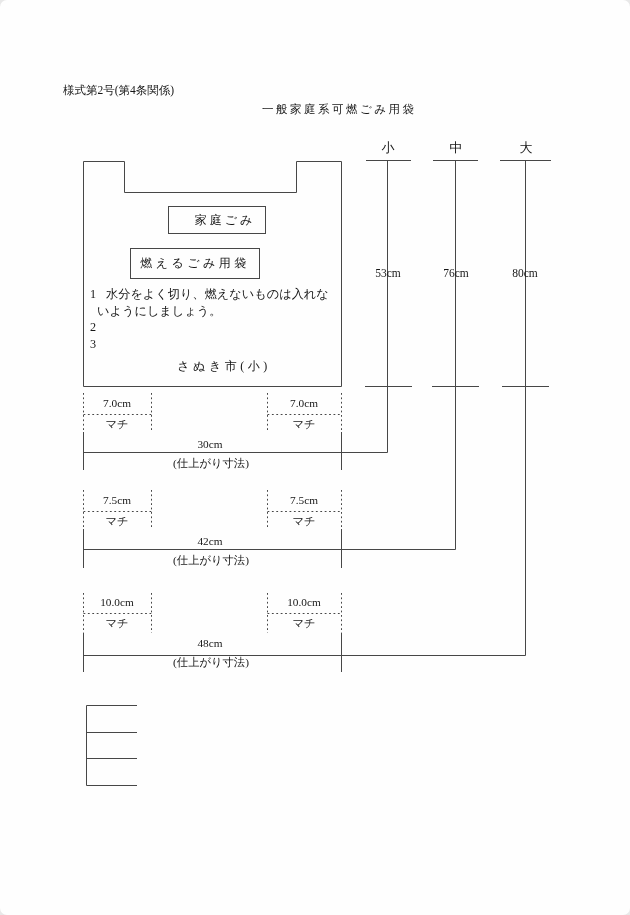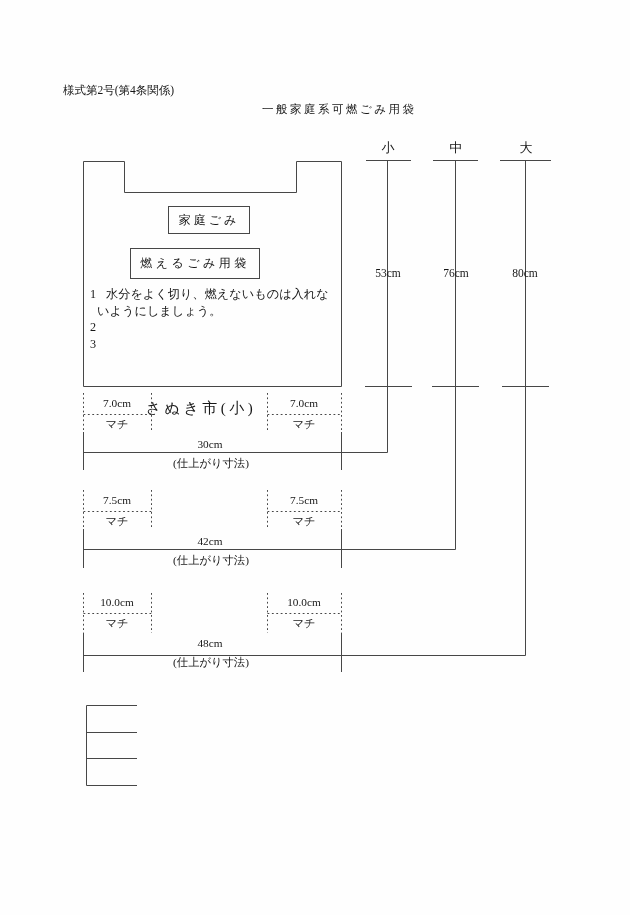--- a/index.html
+++ b/index.html
@@ -1,41 +1,42 @@
 <!DOCTYPE html>
 <html><head>
 <meta charset="utf-8">
 <style>
   html,body{margin:0;padding:0;background:#e8e8e8;}
   .page{
     position:relative;width:630px;height:915px;margin:0 auto;
     background:#fefefe;overflow:hidden;
     font-family:"Liberation Serif","DejaVu Serif",serif;
     color:#161616;
+    border-radius:7px;
   }
   .art{position:absolute;left:0;top:0;}
   .txt{position:absolute;white-space:nowrap;line-height:1.15;}
   .c{transform:translateX(-50%);}
   .style-no{left:63px;top:84px;font-size:11.5px;}
   .doc-title{left:262px;top:103px;font-size:11.5px;letter-spacing:2.5px;}
 
   
   .bag-box{position:absolute;border:1px solid #474747;display:flex;align-items:center;justify-content:center;font-size:12px;}
-  .bag-box.b1{left:168px;top:206px;width:80px;height:26px;letter-spacing:3px;}
+  .bag-box.b1{left:168px;top:206px;width:80px;height:26px;letter-spacing:3px;padding-left:16px;}
   .bag-box.b2{left:130px;top:248px;width:128px;height:29px;letter-spacing:3.5px;}
 
   
   .rules{position:absolute;left:0;top:287px;width:360px;height:70px;}
   .rules .txt{font-size:12.2px;}
   .r-n1{left:90px;top:0;}   .r-t1{left:106px;top:0;}
   .r-t1b{left:97px;top:16.5px;}
   .r-n2{left:90px;top:33px;} .r-t2{left:106px;top:33px;}
   .r-n3{left:90px;top:49.5px;} .r-t3{left:106px;top:49.5px;}
 
-  .city{left:201px;top:360px;font-size:15px;letter-spacing:3.5px;margin-top:40px;}
+  .city{left:224px;top:360px;font-size:12px;letter-spacing:3.5px;}
 
   
   .size-name{top:141px;font-size:13px;}
   .sn-s{left:388px;} .sn-m{left:456px;} .sn-l{left:526px;}
   .size-h{top:267px;font-size:11.5px;}
   .sh-s{left:388px;} .sh-m{left:456px;} .sh-l{left:525px;}
 
   
   .dim-g{position:absolute;left:0;width:630px;height:80px;text-decoration:underline;}
   .dg1{top:393px;} .dg2{top:490px;} .dg3{top:592px;}

